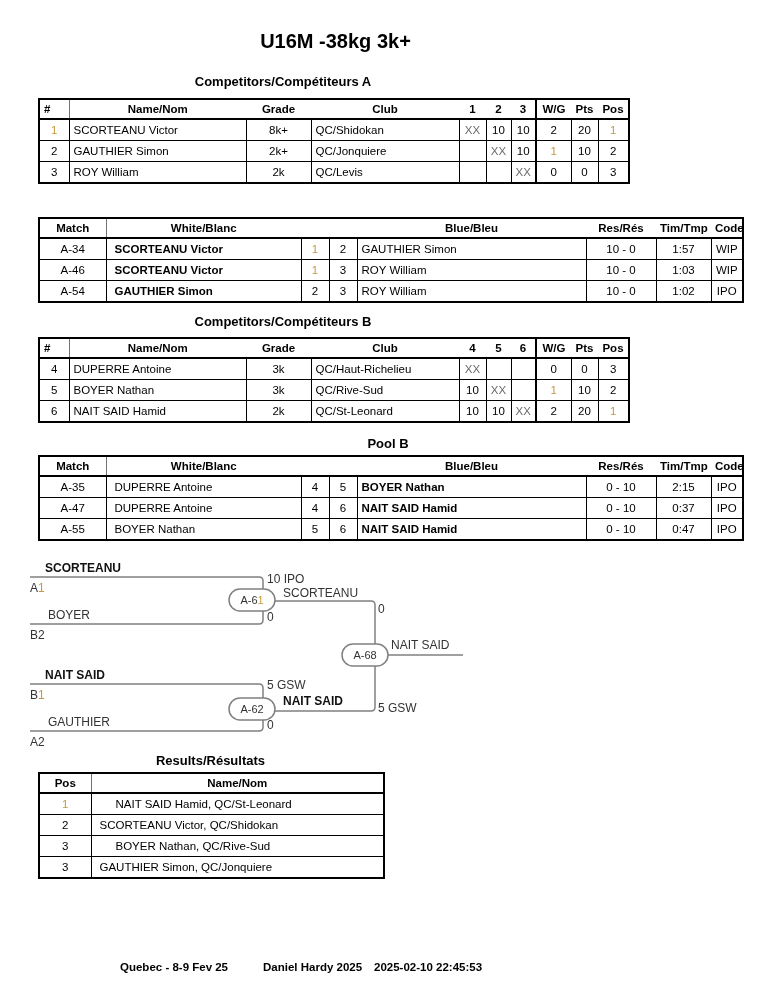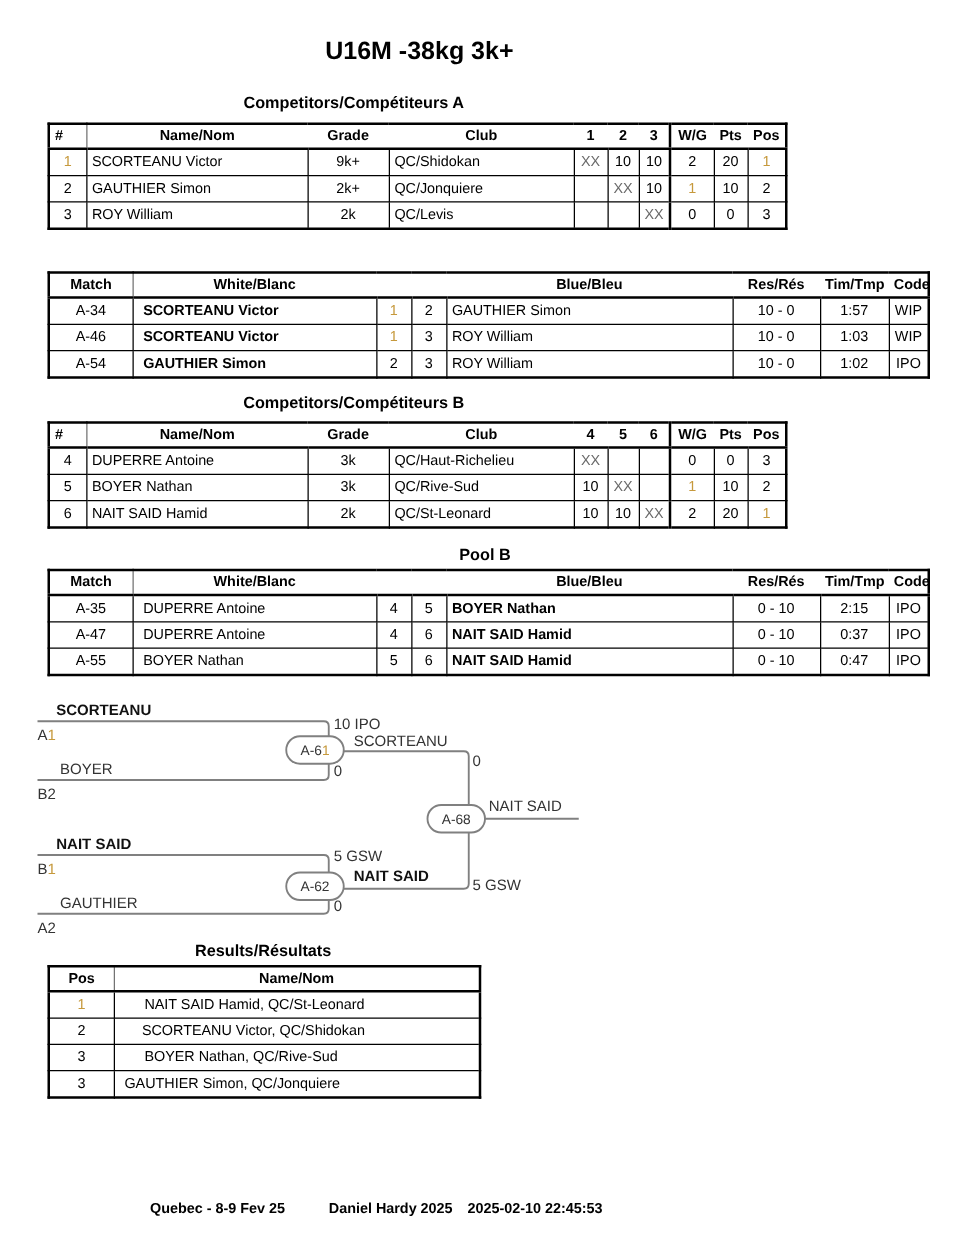--- a/index.html
+++ b/index.html
@@ -65,21 +65,21 @@
       <th class="c">1</th>
       <th class="c">2</th>
       <th class="c">3</th>
       <th class="c thick-l">W/G</th>
       <th class="c">Pts</th>
       <th class="c">Pos</th>
     </tr>
     <tr>
       <td class="c gold">1</td>
       <td class="l">SCORTEANU Victor</td>
-      <td class="c">9k+</td>
+      <td class="c">8k+</td>
       <td class="l">QC/Shidokan</td>
       <td class="c xx">XX</td>
       <td class="c">10</td>
       <td class="c">10</td>
       <td class="c thick-l">2</td>
       <td class="c">20</td>
       <td class="c gold">1</td>
     </tr>
     <tr>
       <td class="c">2</td>
@@ -338,21 +338,21 @@
         <tr>
       <th class="c">Pos</th>
       <th class="c sep-l">Name/Nom</th>
     </tr>
     <tr>
       <td class="c gold">1</td>
       <td class="l" style="padding-left:24px">NAIT SAID Hamid, QC/St-Leonard</td>
     </tr>
     <tr>
       <td class="c">2</td>
-      <td class="l" style="padding-left:22px">SCORTEANU Victor, QC/Shidokan</td>
+      <td class="l" style="padding-left:8px">SCORTEANU Victor, QC/Shidokan</td>
     </tr>
     <tr>
       <td class="c">3</td>
       <td class="l" style="padding-left:24px">BOYER Nathan, QC/Rive-Sud</td>
     </tr>
     <tr>
       <td class="c">3</td>
       <td class="l" style="padding-left:8px">GAUTHIER Simon, QC/Jonquiere</td>
     </tr>
   </tbody>

